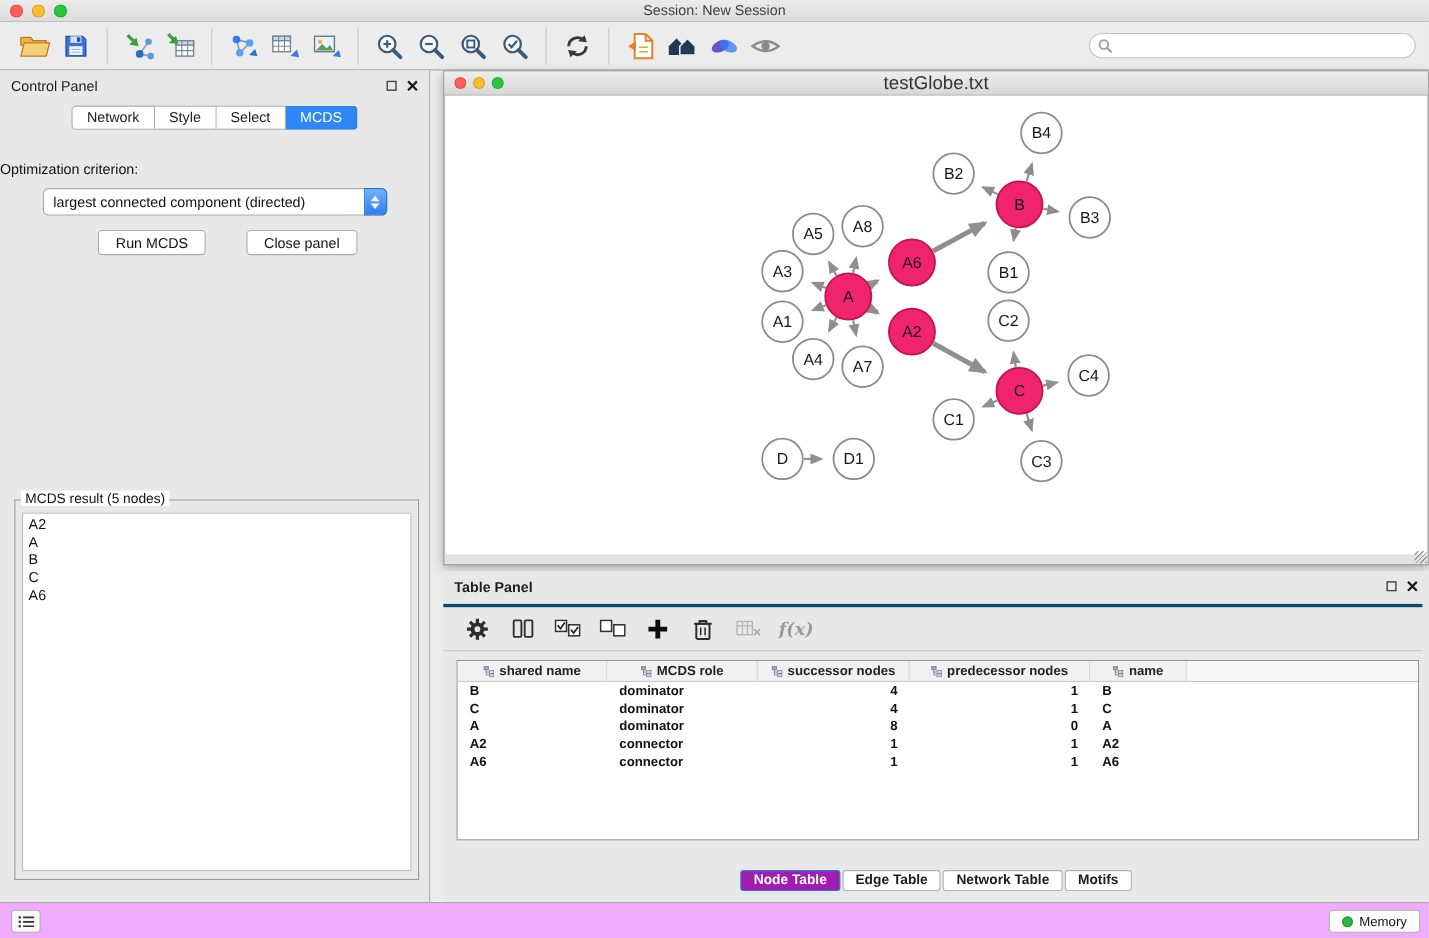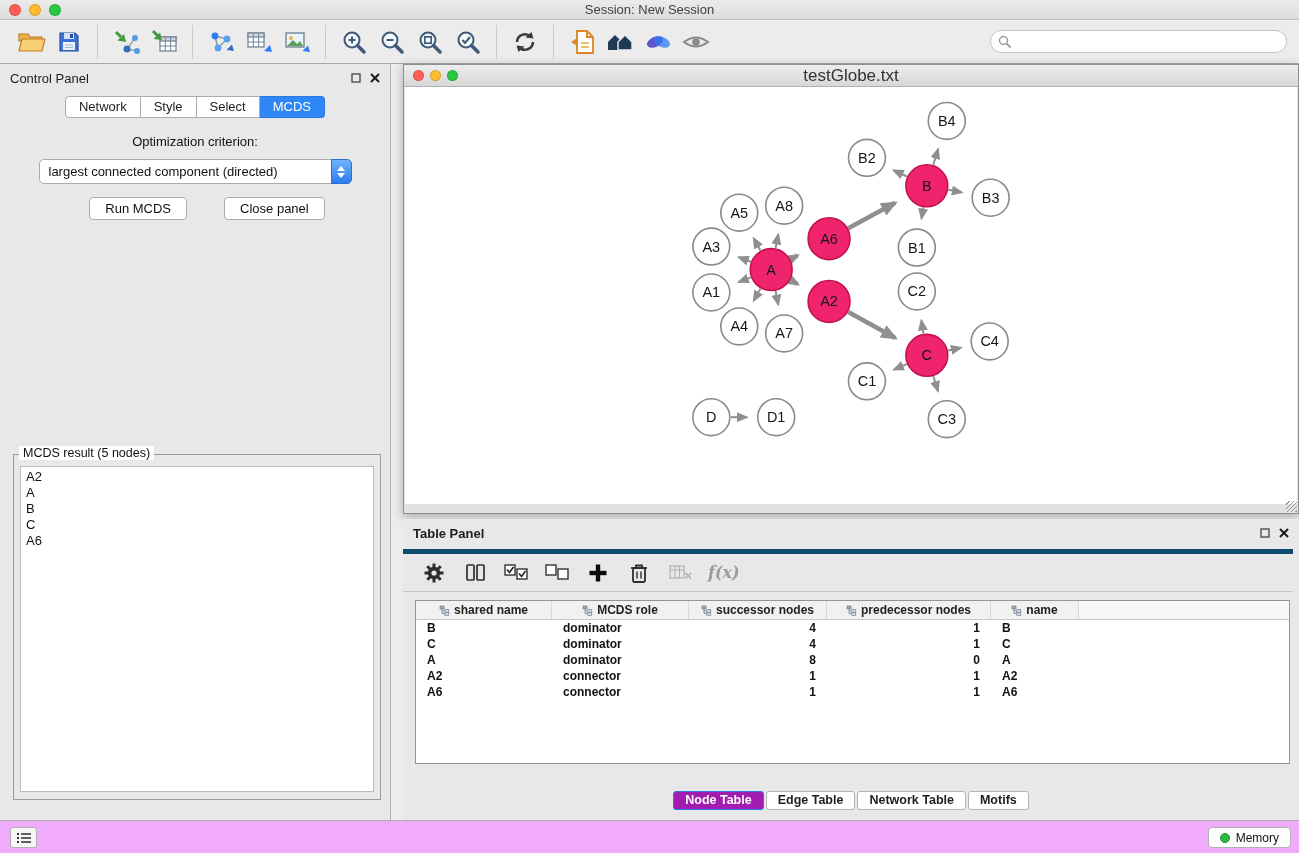--- a/index.html
+++ b/index.html
@@ -30,21 +30,21 @@
     background:#e8e8e8; border-right:1px solid #b2b2b2; }
   .panel-header { height:28px; display:flex; align-items:center; padding:0 10px; font-size:13px; color:#1d1d1d; }
   .panel-header .spacer { flex:1; }
   .panel-hbtn { margin-left:9px; display:flex; align-items:center; }
   .cp-tabs { display:flex; justify-content:center; margin-top:4px; }
   .cp-tab { font-size:13px; height:22px; line-height:20px; padding:0 13px; background:#fff;
     border:1px solid #adadad; border-left:none; color:#1d1d1d; }
   .cp-tab:first-child { border-left:1px solid #adadad; border-radius:4px 0 0 4px; }
   .cp-tab:last-child { border-radius:0 4px 4px 0; }
   .cp-tab.active { background:#2f86f7; border-color:#2a78e0; color:#fff; }
-  .opt-label { text-align:center; margin-top:16px; font-size:13px; color:#111; }
+  .opt-label { margin-top:28px; font-size:13px; color:#111; }
   .combo { margin:10px auto 0; width:313px; height:25px; background:#fff; border:1px solid #acacac;
     border-radius:5px; position:relative; font-size:13px; line-height:23px; padding-left:9px; color:#111; }
   .combo-cap { position:absolute; right:-1px; top:-1px; bottom:-1px; width:21px; border-radius:0 5px 5px 0;
     background:linear-gradient(#71b4fb,#2d7df0); border:1px solid #2a6fd6; display:flex; flex-direction:column;
     align-items:center; justify-content:center; gap:2px; }
   .tri-up { width:0; height:0; border-left:4px solid transparent; border-right:4px solid transparent; border-bottom:5px solid #fff; }
   .tri-dn { width:0; height:0; border-left:4px solid transparent; border-right:4px solid transparent; border-top:5px solid #fff; }
   .cp-buttons { display:flex; justify-content:center; gap:13px; margin-top:13px; }
   .cp-btn { height:23px; padding:0 15px; background:#fff; border:1px solid #acacac; border-radius:4px;
     font-size:13px; color:#111; font-family:"Liberation Sans",sans-serif;margin-left:24px; }
@@ -62,21 +62,21 @@
   .tl.small { width:11px; height:11px; }
   .net-title { text-align:center; line-height:21px; font-size:17px; color:#333; }
   .net-canvas { position:absolute; top:22px; left:1px; right:1px; bottom:9px; background:#fff; }
   .net-canvas svg { display:block; width:100%; height:100%; }
   .grip { position:absolute; right:1px; bottom:1px; width:11px; height:11px;
     background:repeating-linear-gradient(135deg, transparent 0 2px, #9a9a9a 2px 3px); }
 
   
   .table-panel { position:absolute; left:403px; top:519px; width:896px; height:301px; background:#e8e8e8;font-weight:bold; }
   .tp-toolbar { position:absolute; top:30px; left:0; right:6px; height:43px; display:flex; align-items:center;
-    padding-left:18px; gap:15px; border-bottom:1px solid #c6c6c6; border-top:5px solid #0c4a6e; }
+    padding-left:18px; gap:15px; border-bottom:1px solid #c6c6c6; border-top:3px solid #0c4a6e; }
   .tp-btn { display:flex; align-items:center; justify-content:center; min-width:26px; height:30px; }
   .fx-label { font-family:"DejaVu Serif", serif; font-style:italic; font-size:16px; color:#9a9a9a; }
   .tp-tablewrap { position:absolute; left:12px; right:9px; top:81px; height:164px; background:#fff;
     border:1px solid #949494; overflow:hidden; }
   .nt-header { display:flex; height:19px; background:#f1f1f1; border-bottom:1px solid #c9c9c9; }
   .th { display:flex; align-items:center; justify-content:center; gap:4px; font-size:12px; color:#222;
     border-right:1px solid #d9d9d9; height:100%; }
   .th.filler { flex:1; border-right:none; background:#f7f7f7; }
   .tr { display:flex; height:16px; align-items:center; }
   .td { font-size:12px; color:#111; padding:0 11px; white-space:nowrap; overflow:hidden; }

